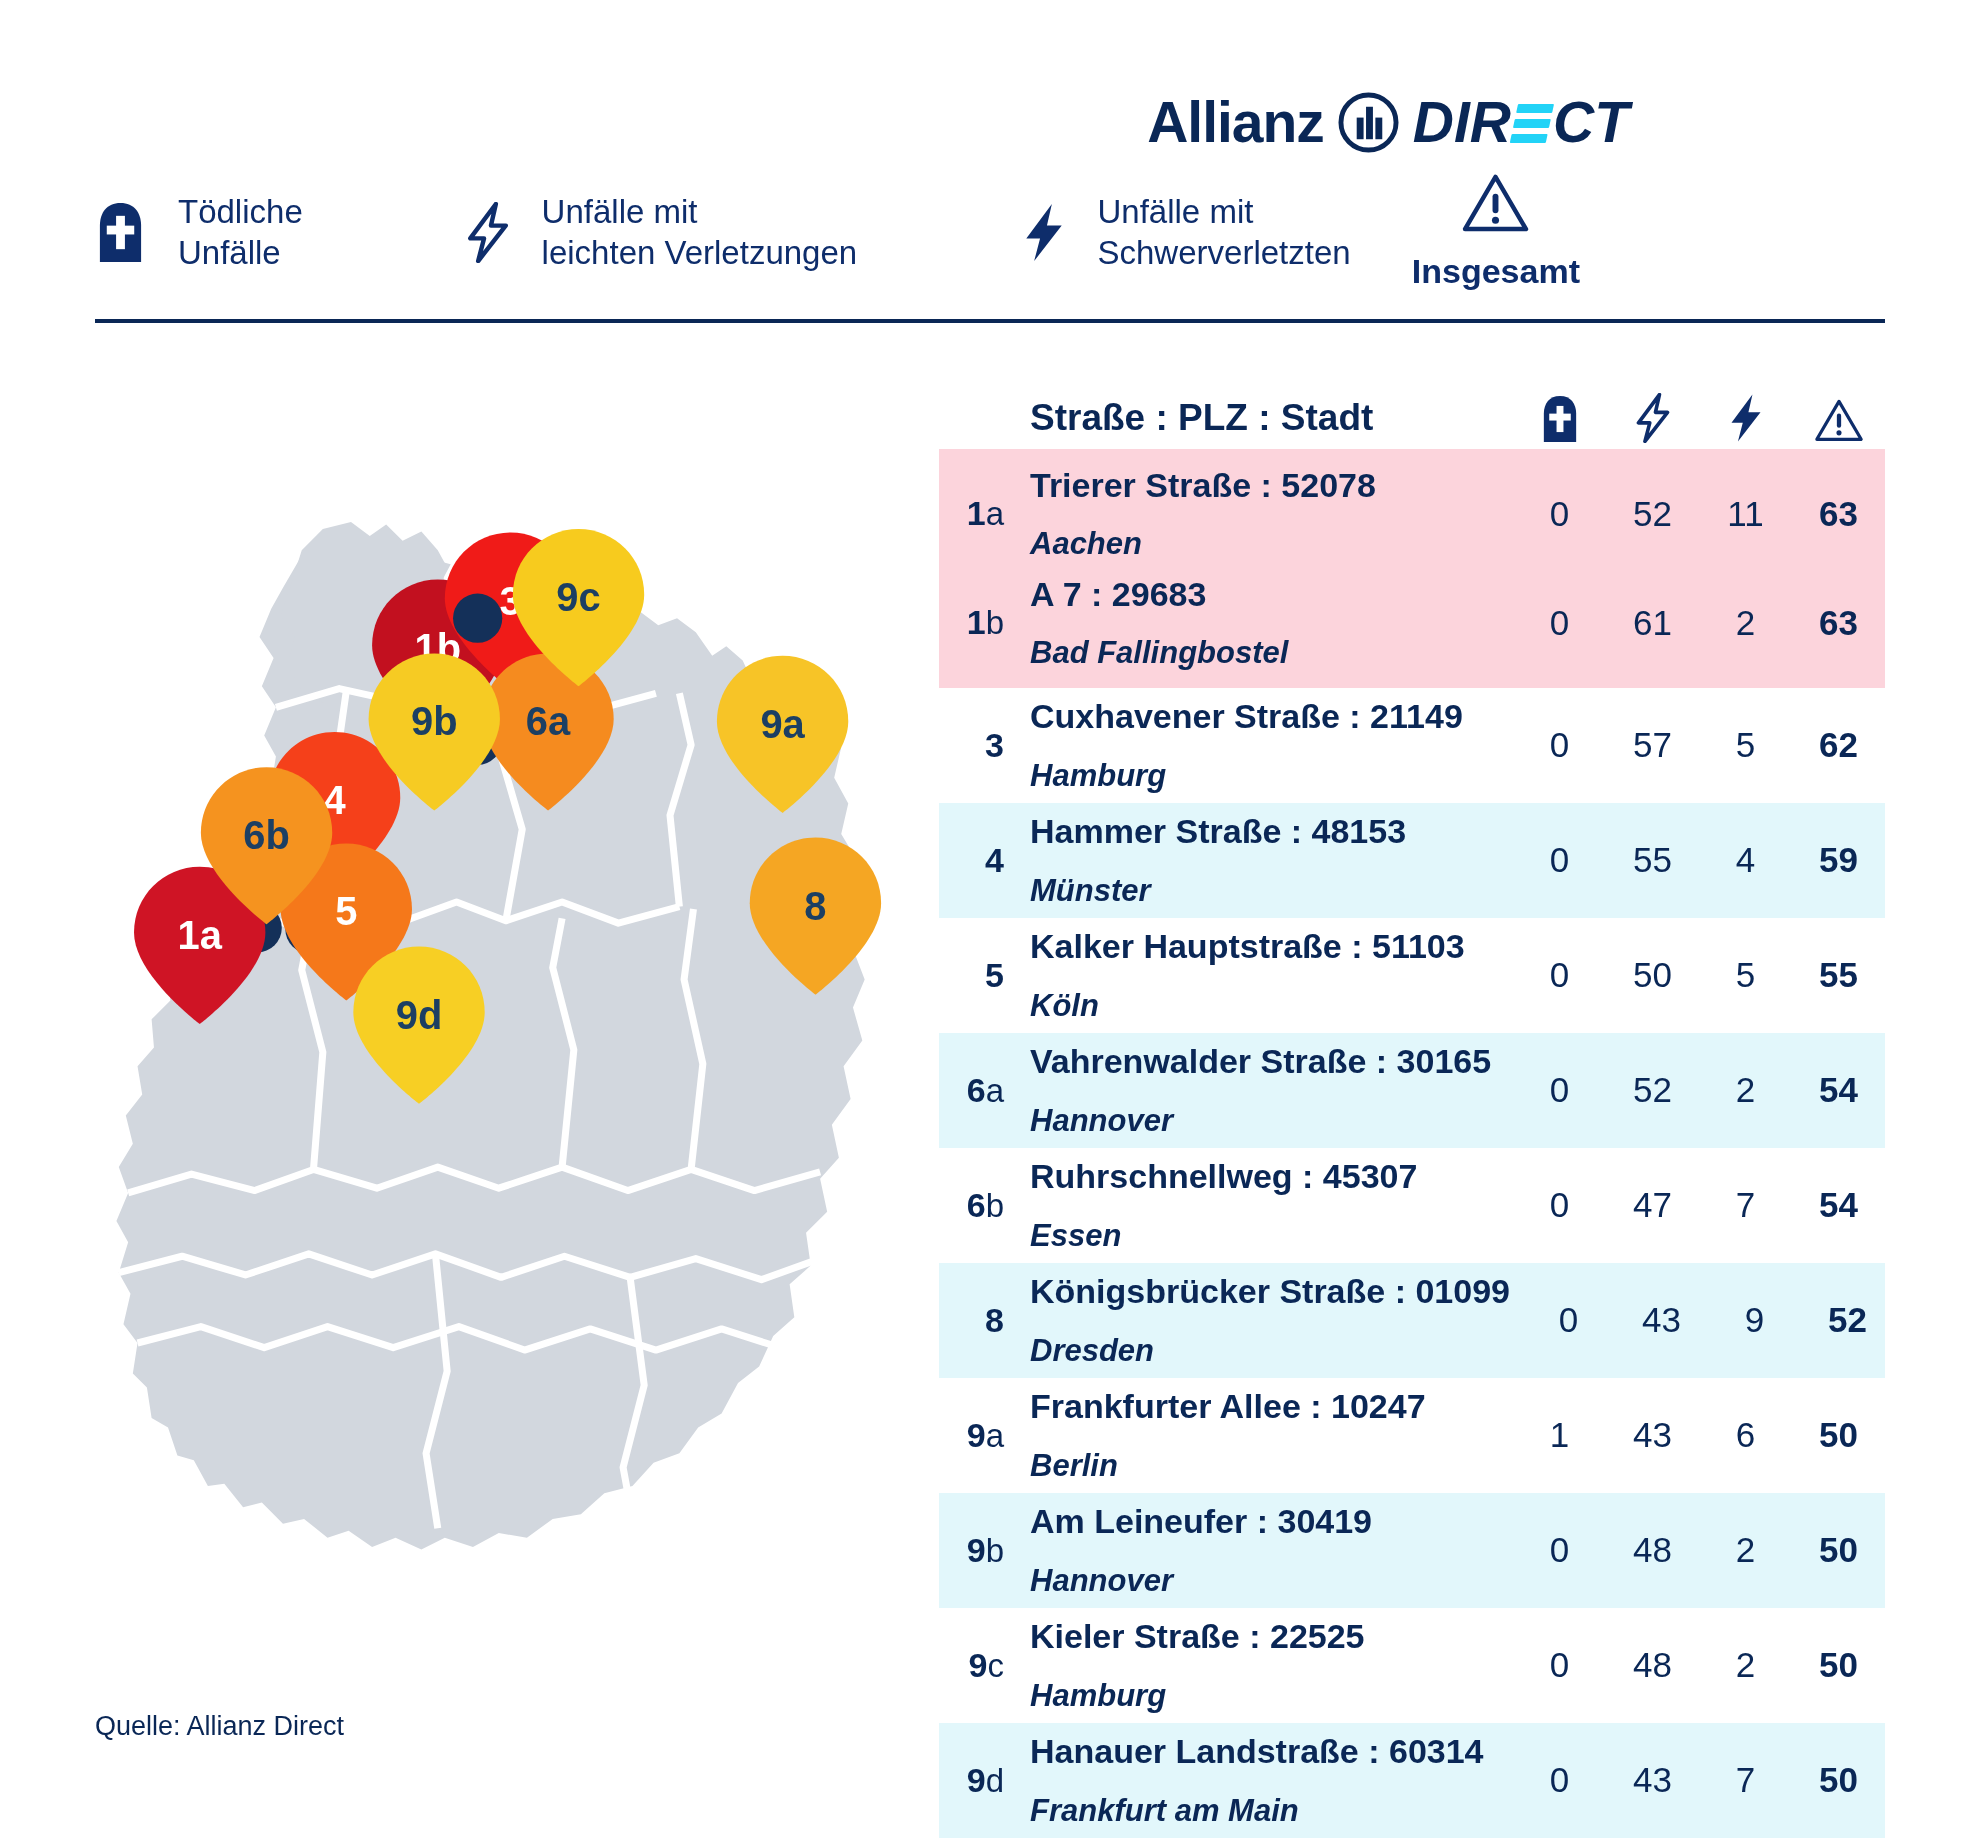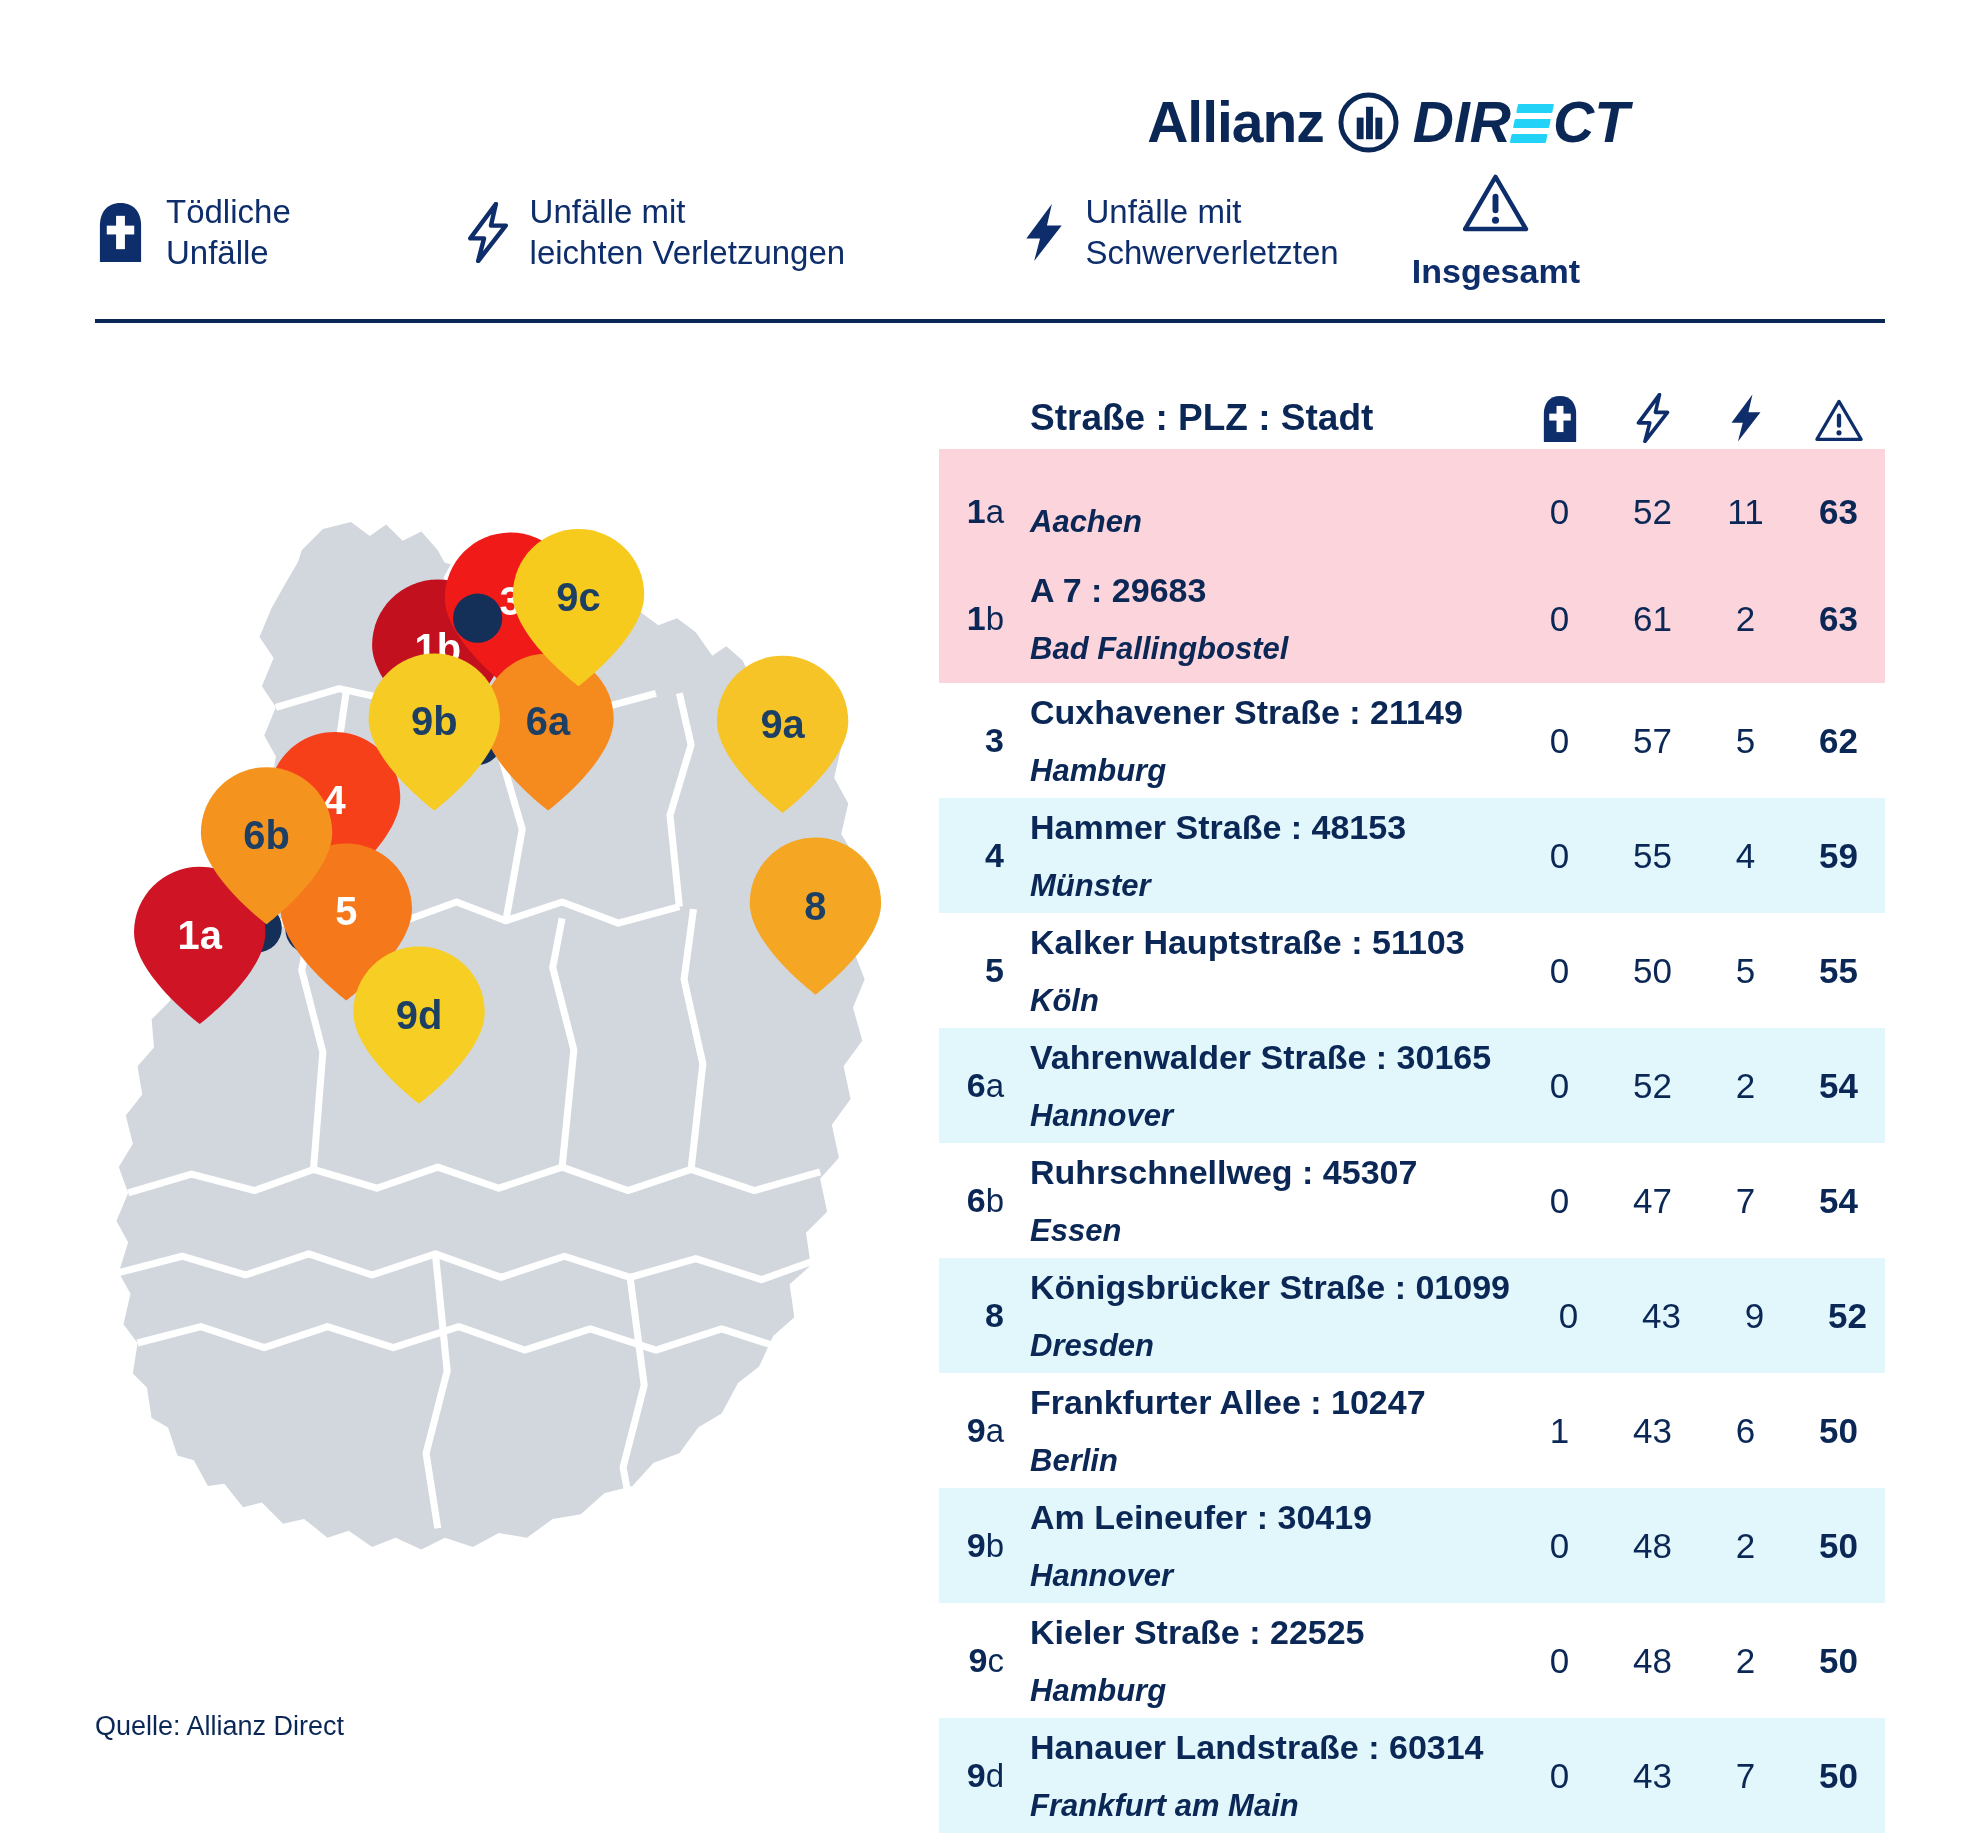--- a/index.html
+++ b/index.html
@@ -54,21 +54,21 @@
   .direct-e i:nth-child(1){ top:3px; }
   .direct-e i:nth-child(2){ top:18px; }
   .direct-e i:nth-child(3){ top:33px; }
 
   
   .legend{
     position:absolute; left:95px; top:178px;
     width:1485px; height:109px;
     display:flex; align-items:center;
   }
-  .legend-item{ display:flex; align-items:center; gap:20px; }
+  .legend-item{ display:flex; align-items:center; gap:32px; }
   .legend-item.l1{ width:376px; }
   .legend-item.l2{ width:564px; }
   .legend-item.l3{ width:396px; }
   .legend-item.l4{ gap:18px;flex-direction:column; }
   .legend-text{
     font-size:33px; line-height:1.22; color:var(--navy);
     font-weight:400; white-space:pre-line;
   }
   .legend-text.bold{ font-weight:bold; font-size:34px; }
 
@@ -252,20 +252,21 @@
           <rect x="32" y="22" width="6" height="20" rx="3" fill="#0e2d6b"></rect>
           <circle cx="35" cy="49" r="3.6" fill="#0e2d6b"></circle>
         </svg>
       </div>
     </div>
 
     <div id="rows-host">
         <div class="t-row pink pinkfirst">
           <div class="c-rank"><b>1</b><span>a</span></div>
           <div class="c-name">
+            <div class="c-street">Trierer Straße : 52078</div>
             <div class="c-city">Aachen</div>
           </div>
           <div class="c-val">0</div>
           <div class="c-val">52</div>
           <div class="c-val">11</div>
           <div class="c-val total">63</div>
         </div>
         <div class="t-row pink pinklast">
           <div class="c-rank"><b>1</b><span>b</span></div>
           <div class="c-name">

